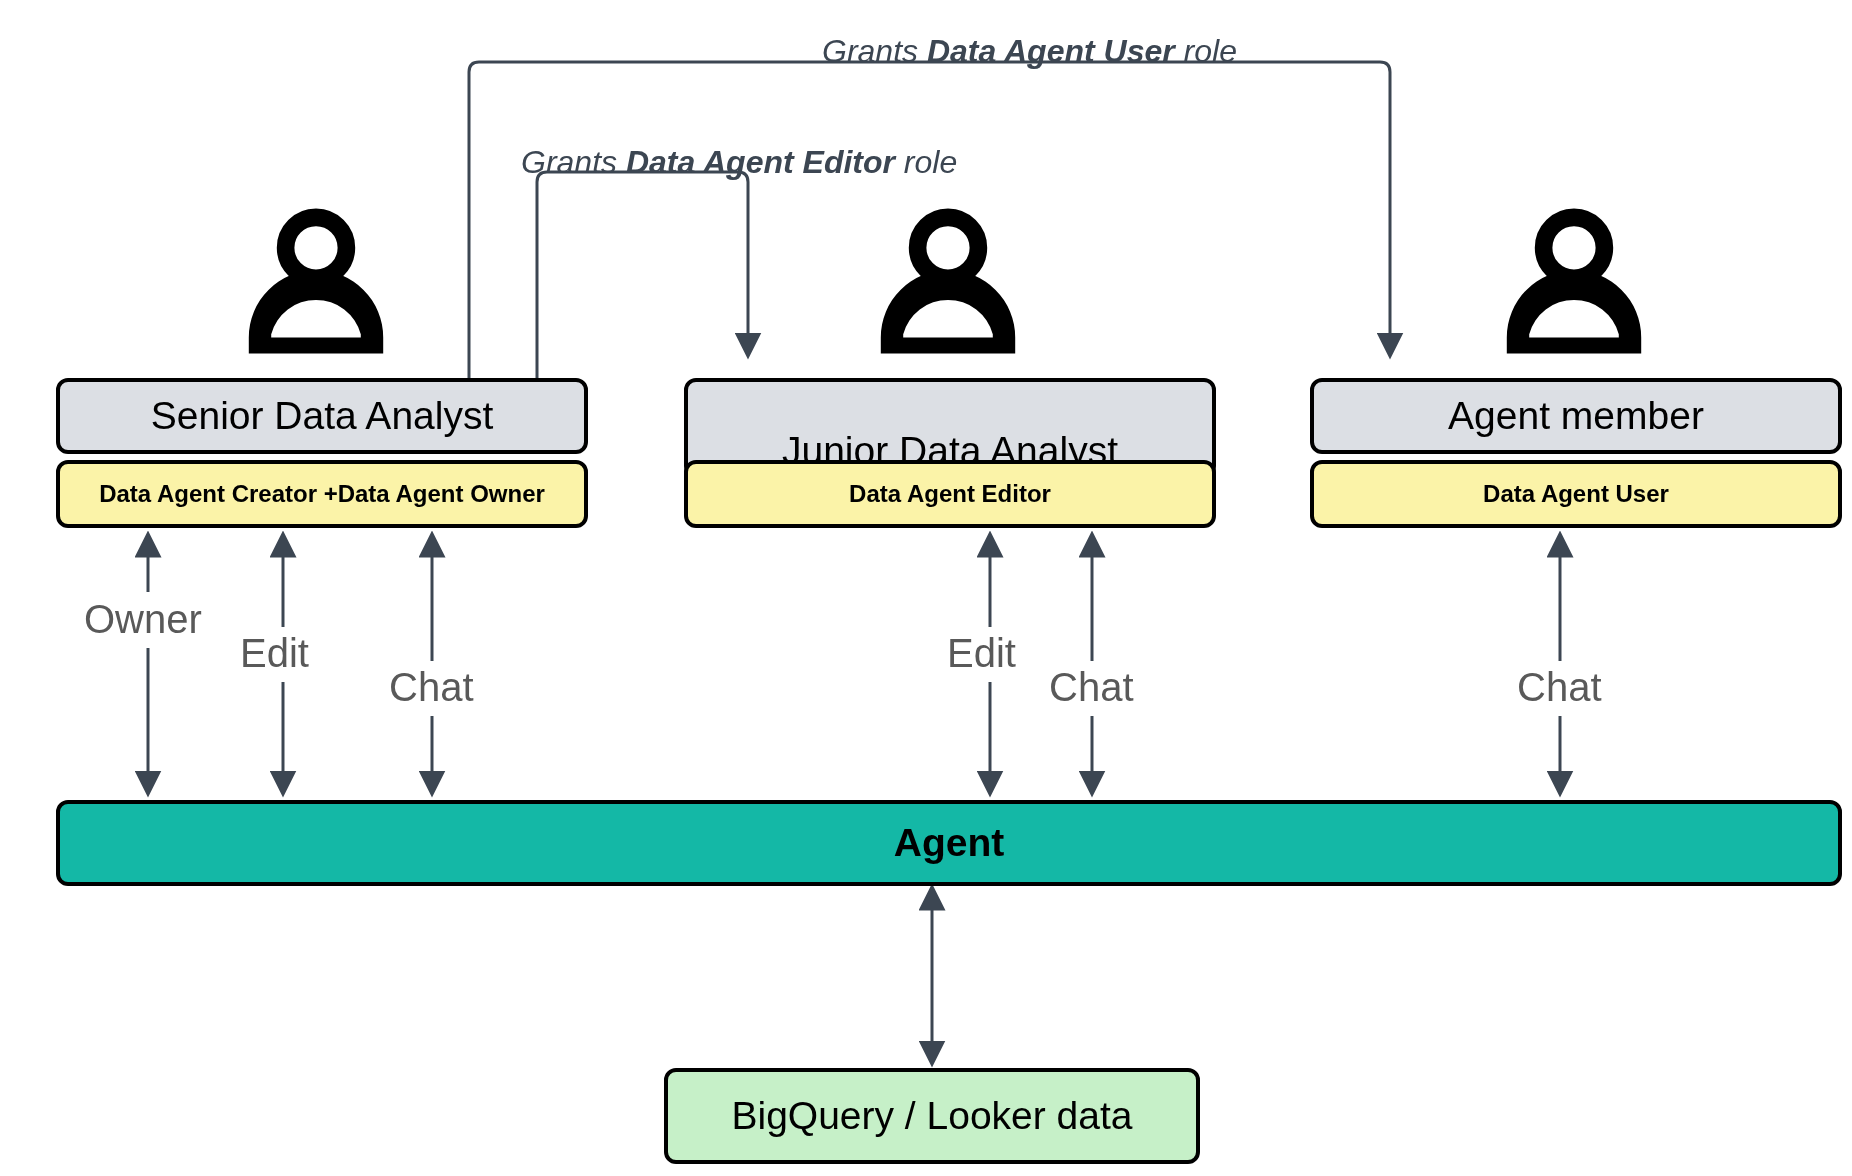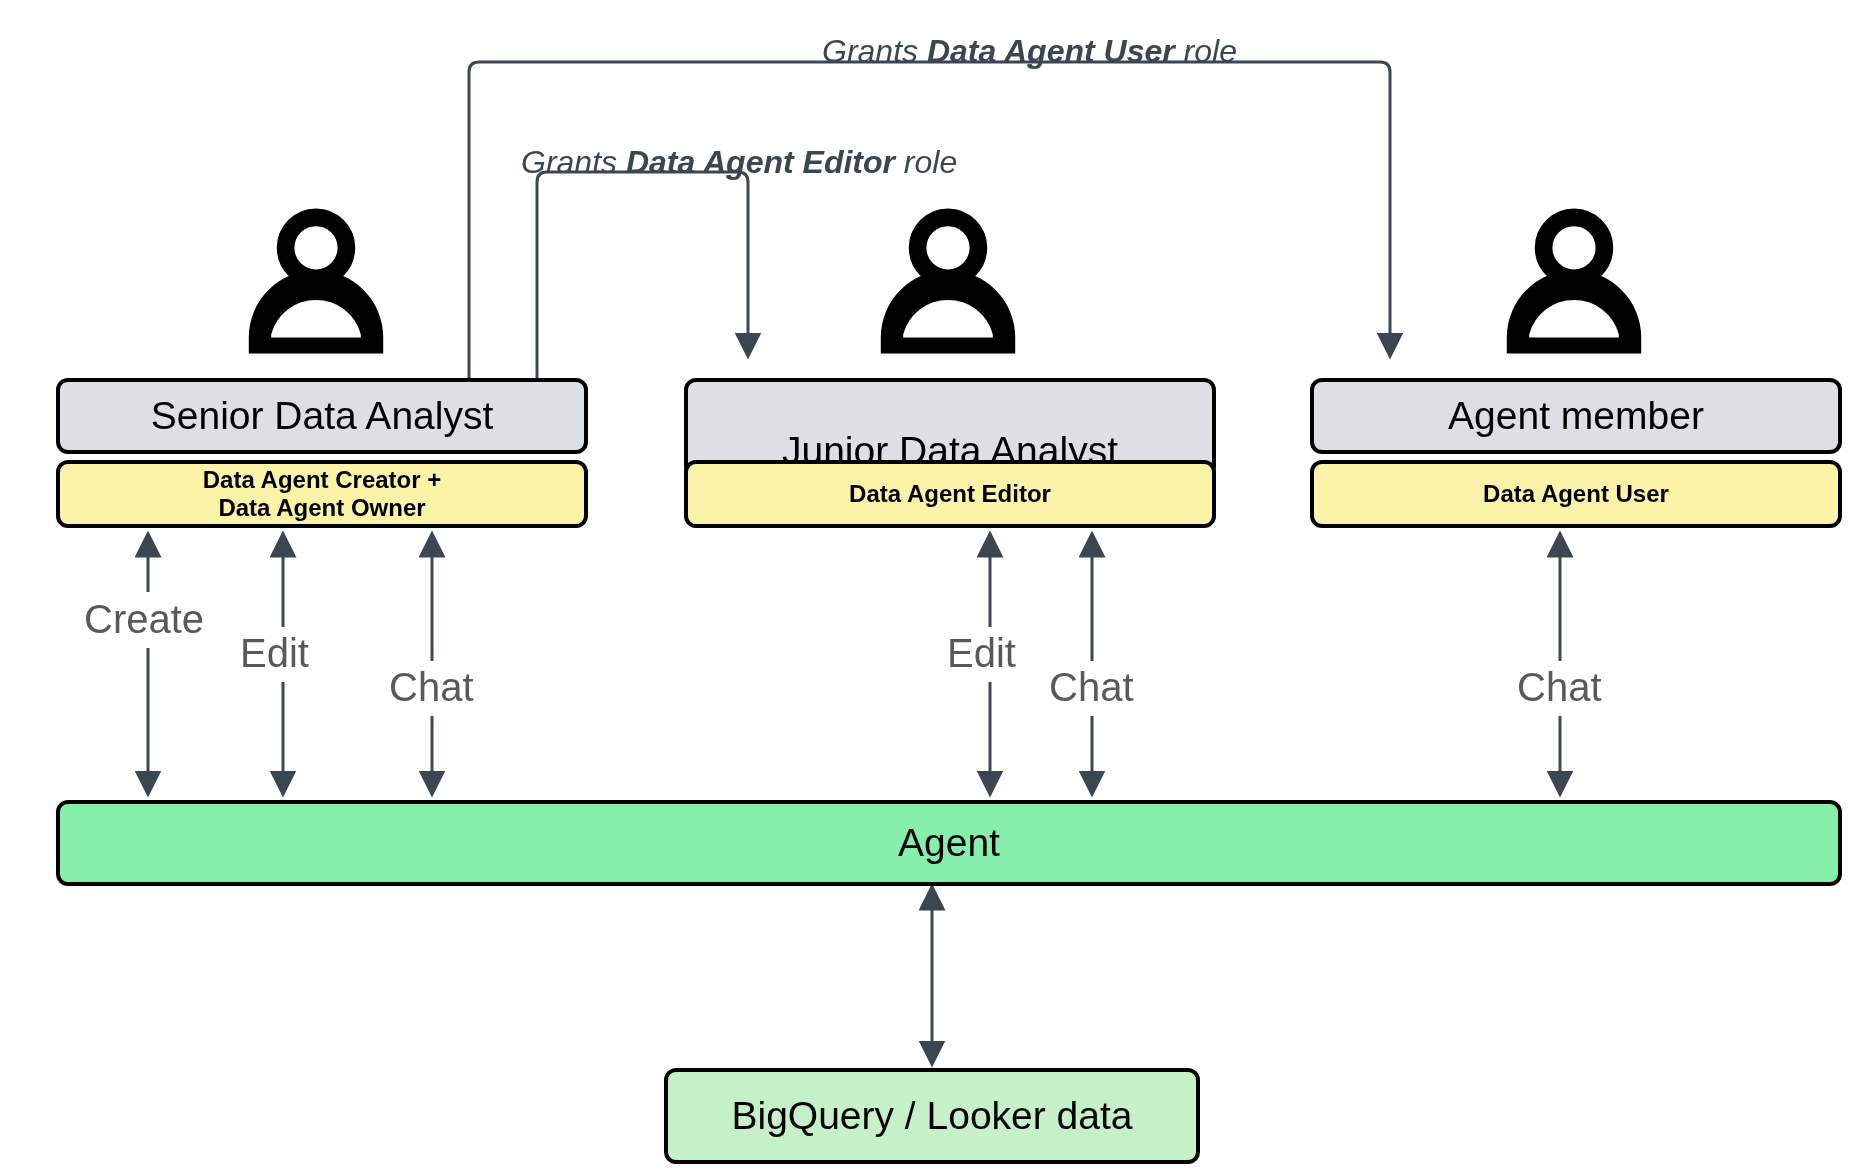--- a/index.html
+++ b/index.html
@@ -44,23 +44,23 @@
     background: #DCDFE4;
     font-size: 39px;
     font-weight: 400;
   }
   .role-perm {
     background: #FBF3A8;
     font-size: 24px;
     font-weight: bold;
   }
   .agent-box {
-    background: #86efac;
+    background: #14b8a6;
     font-size: 39px;
-    font-weight: 400;
+    font-weight: 700;
   }
   .data-box {
     background: #C6F0C8;
     font-size: 39px;
     font-weight: 400;
   }
 
   
   .person {
     position: absolute;
@@ -158,40 +158,40 @@
     <svg viewBox="0 0 100 100" width="160" height="160">
       <circle cx="50" cy="28" r="19" fill="none" stroke="#000000" stroke-width="11"></circle>
       <path d="M8,94 L8,84 A42,42 0 0,1 92,84 L92,94 Z
                M22,82 A29,29 0 0,1 78,82 L78,84 L22,84 Z" fill="#000000" fill-rule="evenodd"></path>
     </svg>
   </div>
 
   <div class="node role-head" style="left:56px; top:378px; width:532px; height:76px;">
     <span>Senior Data Analyst</span>
   </div>
-  <div class="node role-perm" style="left:56px; top:460px; width:532px; height:68px; flex-direction:column;">
+  <div class="node role-perm" style="left:56px; top:460px; width:532px; height:68px; flex-direction:row;">
     <span>Data Agent Creator +</span>
     <span>Data Agent Owner</span>
   </div>
 
   <div class="node role-head" style="left:684px; top:378px; width:532px; height:100px;align-items:flex-end;">
     <span>Junior Data Analyst</span>
   </div>
   <div class="node role-perm" style="left:684px; top:460px; width:532px; height:68px;">
     <span>Data Agent Editor</span>
   </div>
 
   <div class="node role-head" style="left:1310px; top:378px; width:532px; height:76px;">
     <span>Agent member</span>
   </div>
   <div class="node role-perm" style="left:1310px; top:460px; width:532px; height:68px;">
     <span>Data Agent User</span>
   </div>
 
-  <div class="edge-label" style="left:84px; top:597px;">Create</div>
+  <div class="edge-label" style="left:84px; top:597px;">Owner</div>
   <div class="edge-label" style="left:240px; top:631px;">Edit</div>
   <div class="edge-label" style="left:389px; top:665px;">Chat</div>
 
   <div class="edge-label" style="left:947px; top:631px;">Edit</div>
   <div class="edge-label" style="left:1049px; top:665px;">Chat</div>
 
   <div class="edge-label" style="left:1517px; top:665px;">Chat</div>
 
   <div class="node agent-box" style="left:56px; top:800px; width:1786px; height:86px;">
     <span>Agent</span>

